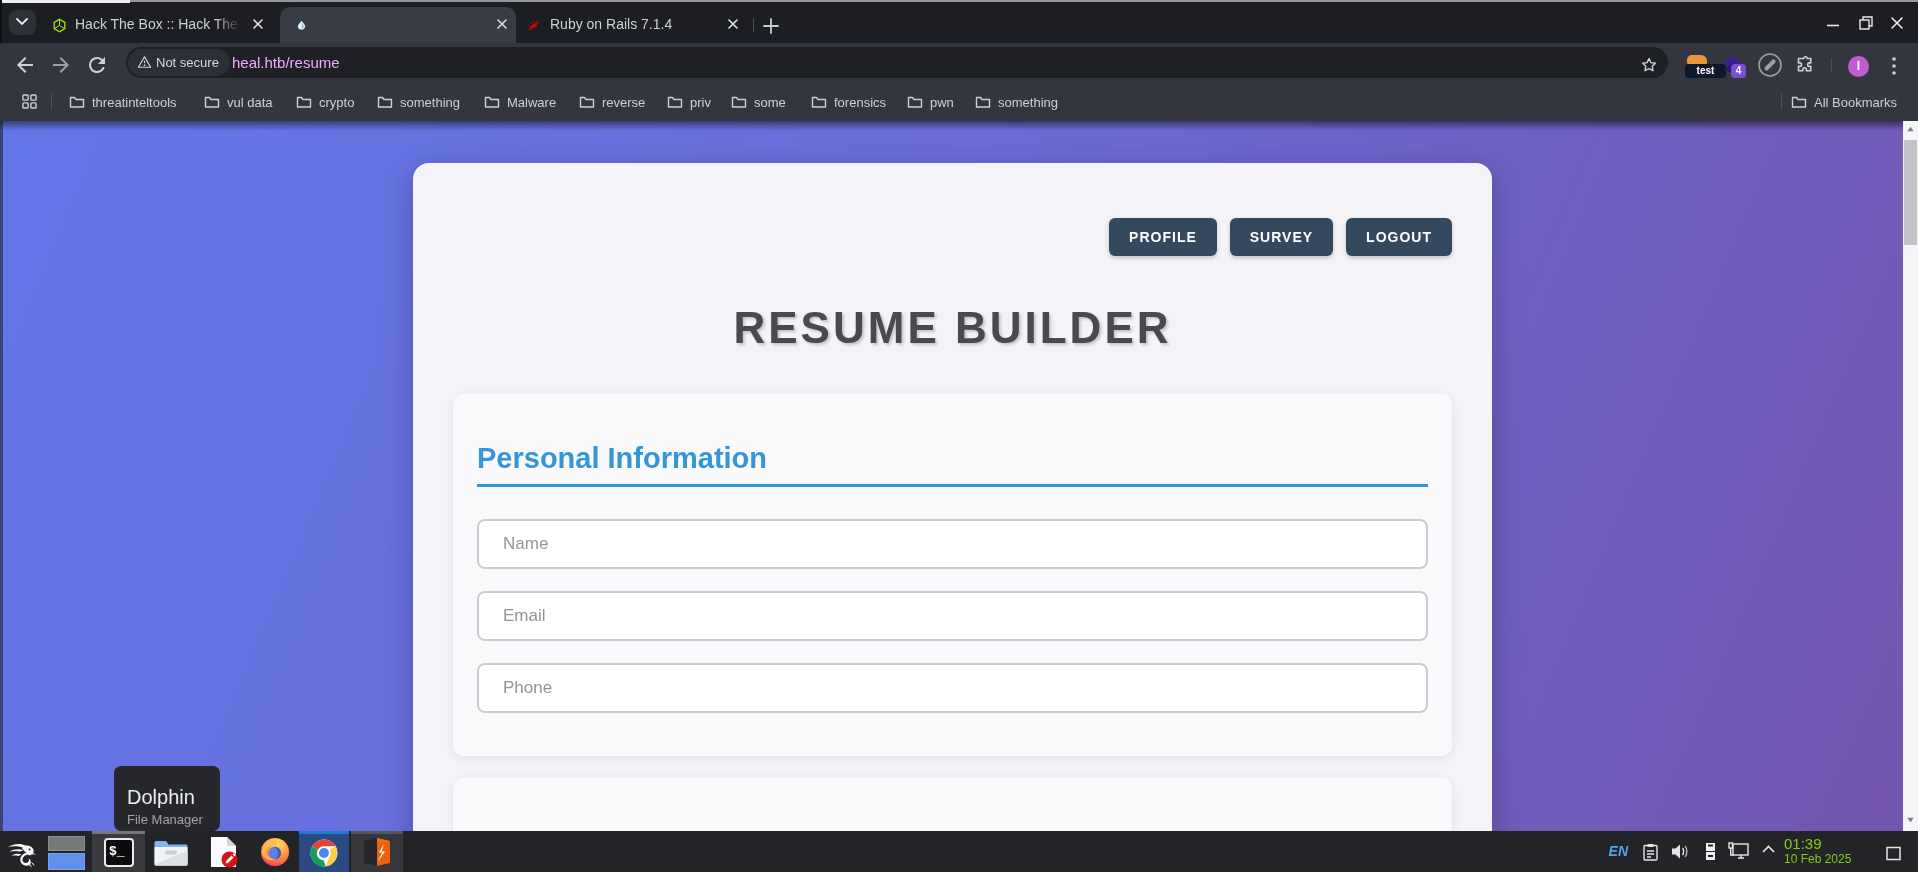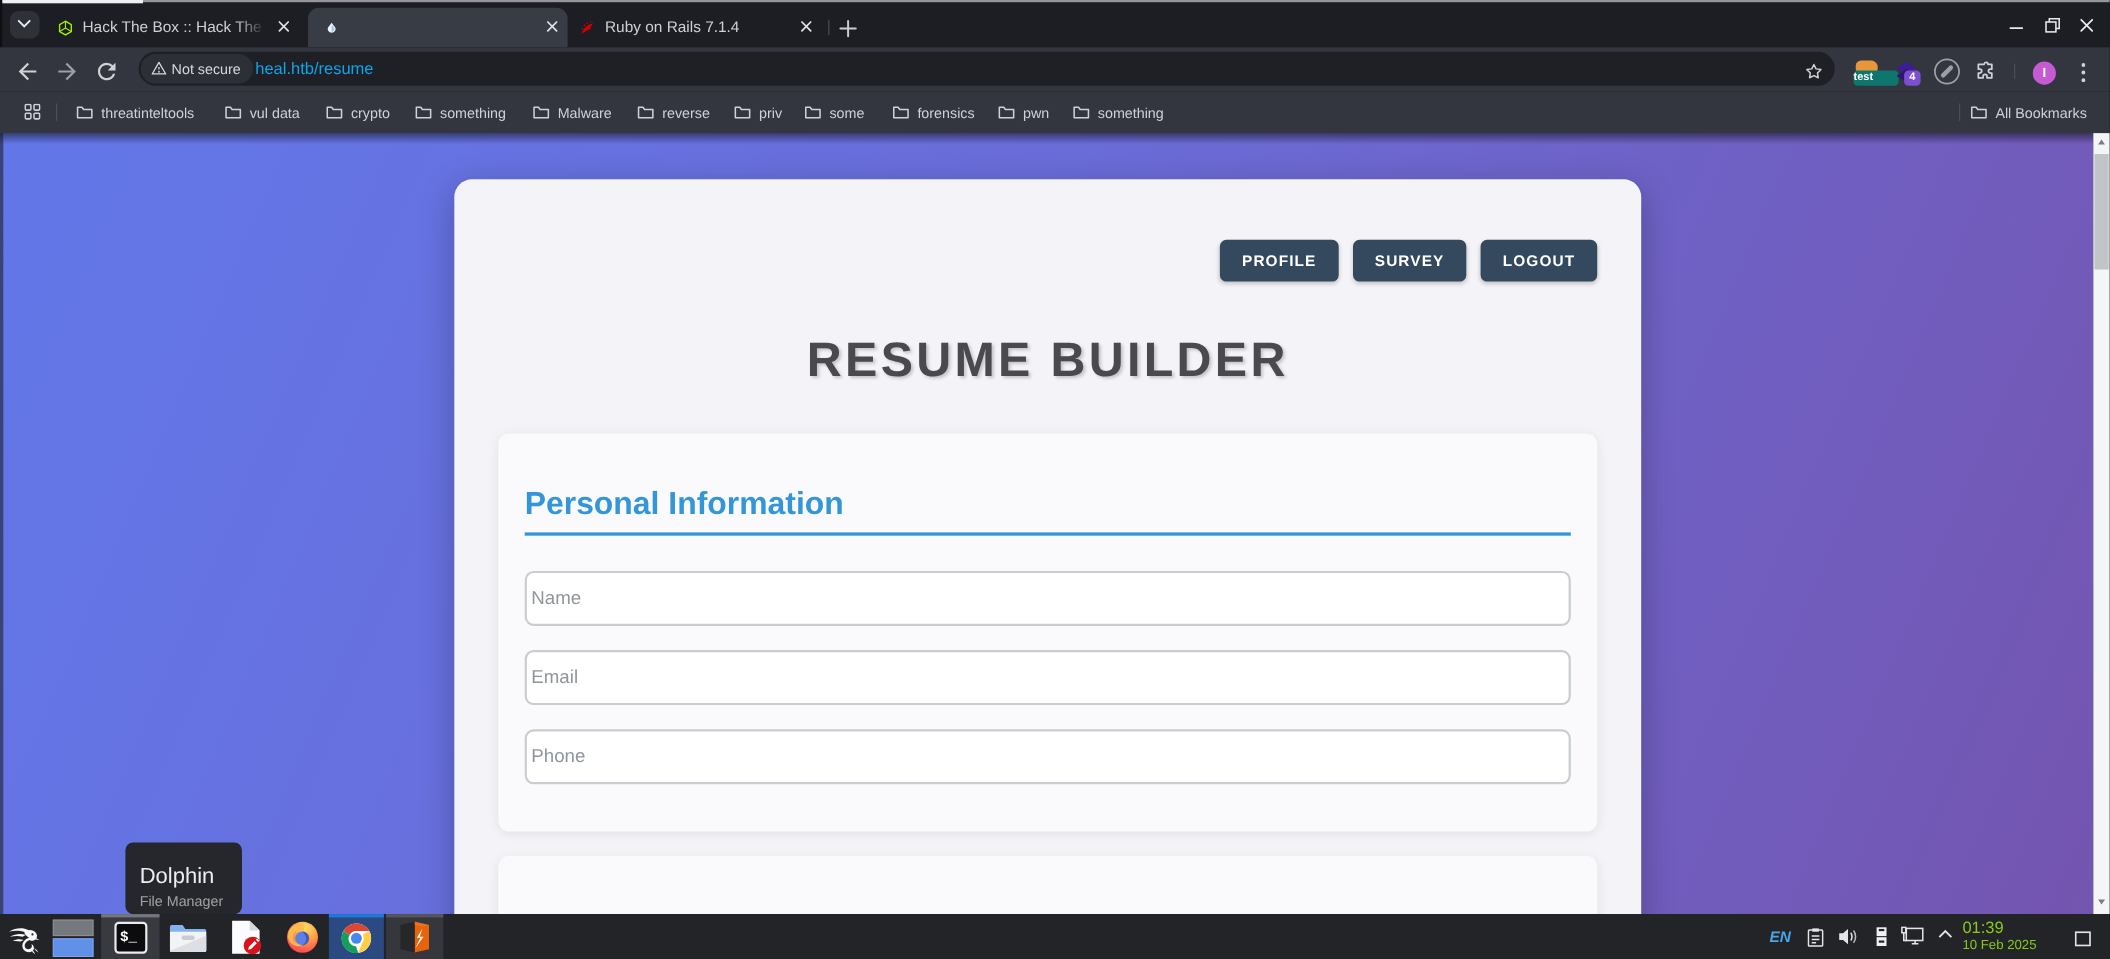--- a/index.html
+++ b/index.html
@@ -24,21 +24,21 @@
 #tab3 .close { left:214px; }
 #tabsep { position:absolute; left:753px; top:18px; width:1px; height:14px; background:#4d5156; }
 #newtab { position:absolute; left:762px; top:17px; width:18px; height:18px; }
 
 
 #toolbar { position:absolute; left:0; top:43px; width:1918px; height:40px; background:#33363e; }
 .navbtn { position:absolute; top:10px; width:24px; height:24px; }
 #omnibox { position:absolute; left:126px; top:4px; width:1542px; height:31px; background:#1e2026; border-radius:15.5px; }
 #chip { position:absolute; left:2px; top:2px; height:27px; background:#2c2f36; border-radius:14px; padding:0 11px 0 28px; line-height:27px; font-size:13px; color:#d5d8dc; }
 #chip svg { position:absolute; left:10px; top:7px; }
-#url { position:absolute; left:106px; top:7px; font-size:15px; color:#0ea5e9; }
+#url { position:absolute; left:106px; top:7px; font-size:15px; color:#f0abfc; }
 #star { position:absolute; left:1640px; top:13px; }
 .extico { position:absolute; top:5px; }
 #avatar { position:absolute; left:1848px; top:13px; width:21px; height:21px; border-radius:50%; background:#c45bd3; color:#fff; font-size:12px; font-weight:bold; text-align:center; line-height:21px; }
 #menudots { position:absolute; left:1892px; top:14px; }
 
 
 #bookbar { position:absolute; left:0; top:83px; width:1918px; height:38px; background:#33363e; }
 #bookbar .bsep { position:absolute; top:11px; width:1px; height:16px; background:#4d5156; }
 .bitem { position:absolute; top:0; height:38px; display:flex; align-items:center; gap:7px; font-size:13px; color:#ced2d7; white-space:nowrap; }
 .folder { width:16px; height:16px; }
@@ -50,21 +50,21 @@
 
 #card { position:absolute; left:413px; top:42px; width:1079px; height:700px; background:#f4f4f8; border-radius:16px; box-shadow:0 8px 30px rgba(0,0,0,0.25); }
 #btnrow { position:absolute; right:40px; top:55px; display:flex; gap:13px; }
 .navbtn2 { height:38px; background:#34495e; border-radius:6px; color:#fff; font-weight:bold; font-size:14px; letter-spacing:1px; display:flex; align-items:center; padding:0 20px; box-shadow:0 2px 4px rgba(0,0,0,0.2); }
 #h1 { position:absolute; left:0; top:140px; width:100%; text-align:center; font-size:44px; font-weight:bold; letter-spacing:3px; color:#4a4a4e; text-shadow:2px 2px 3px rgba(0,0,0,0.2); }
 .section { position:absolute; left:40px; width:999px; background:#fafafc; border-radius:10px; box-shadow:0 2px 10px rgba(0,0,0,0.08); padding:0 24px; }
 #sec1 { top:231px; height:362px; }
 #sec2 { top:615px; height:120px; }
 .sectitle { margin-top:48px; font-size:29px; font-weight:bold; color:#3496d8; }
 .secline { margin-top:9px; height:2.5px; background:#3496d8; }
-.inp { margin-top:22px; height:50px; background:#fff; border:2px solid #c9cdd2; border-radius:8px; font-size:17px; color:#8f959b; line-height:46px; padding-left:4px; }
+.inp { margin-top:22px; height:50px; background:#fff; border:2px solid #c9cdd2; border-radius:8px; font-size:17px; color:#8f959b; line-height:46px; padding-left:24px; }
 #inp1 { margin-top:32px; }
 
 
 #tooltip { position:absolute; left:114px; top:645px; width:106px; height:65px; background:#26272d; border-radius:7px; padding:20px 13px 0; }
 #tooltip .t1 { font-size:20px; color:#eceff1; }
 #tooltip .t2 { font-size:13px; color:#a3a3a3; margin-top:3px; }
 
 
 #scroll { position:absolute; left:1903px; top:121px; width:15px; height:710px; background:#f4f5f7; }
 #sthumb { position:absolute; left:1px; top:19px; width:13px; height:105px; background:#c2c4c8; }
@@ -162,21 +162,21 @@
       Not secure
     </div>
     <div id="url">heal.htb/resume</div>
   </div>
   <svg id="star" width="18" height="18" viewBox="0 0 24 24" fill="none" stroke="#ced2d7" stroke-width="1.8">
       <path d="M12 3.5l2.6 5.3 5.9.9-4.2 4.1 1 5.8L12 16.9l-5.3 2.7 1-5.8-4.2-4.1 5.9-.9z" stroke-linejoin="round"></path>
     </svg>
 
   <div class="extico" style="left:1685px;top:14px">
     <div style="position:absolute;left:2px;top:-2px;width:20px;height:10px;background:#e8963a;border-radius:5px 6px 2px 3px"></div>
-    <div style="position:absolute;left:0;top:7px;width:41px;height:14px;background:#0f766e;border-radius:4px;color:#fff;font-size:10px;font-weight:bold;text-align:left;line-height:14px">test</div>
+    <div style="position:absolute;left:0;top:7px;width:41px;height:14px;background:#0f172a;border-radius:4px;color:#fff;font-size:10px;font-weight:bold;text-align:center;line-height:14px">test</div>
   </div>
 
   <div class="extico" style="left:1722px;top:13px">
     <svg width="22" height="18" viewBox="0 0 22 18">
         <path d="M11 0l9 6-9 6-9-6z" fill="#3d1d92"></path>
         <path d="M11 7l9 6-9 5-9-5z" fill="#2d1570"></path>
       </svg>
     <div style="position:absolute;left:9px;top:8px;width:15px;height:14px;background:#7c4fd0;border-radius:4px;color:#fff;font-size:10px;font-weight:bold;text-align:center;line-height:14px">4</div>
   </div>
   <svg class="extico" style="left:1757px;top:9px" width="26" height="26" viewBox="0 0 26 26">

